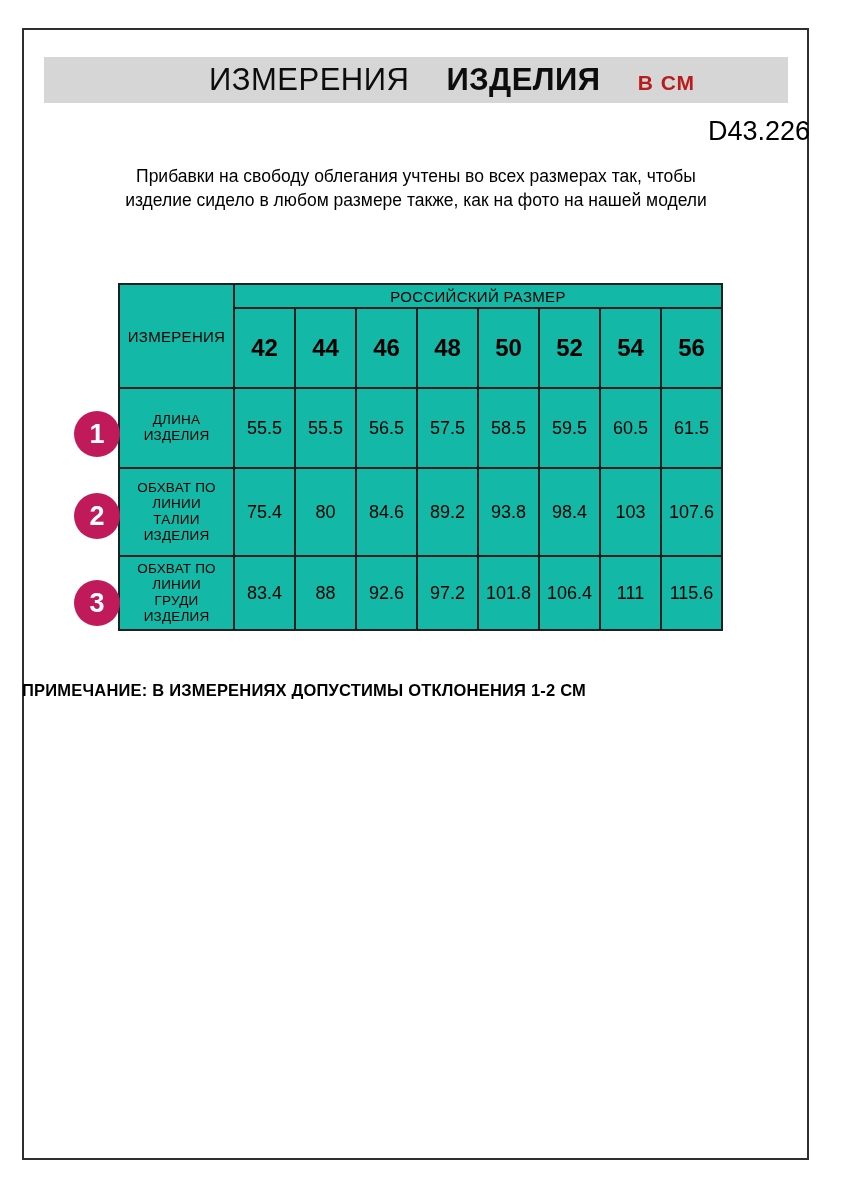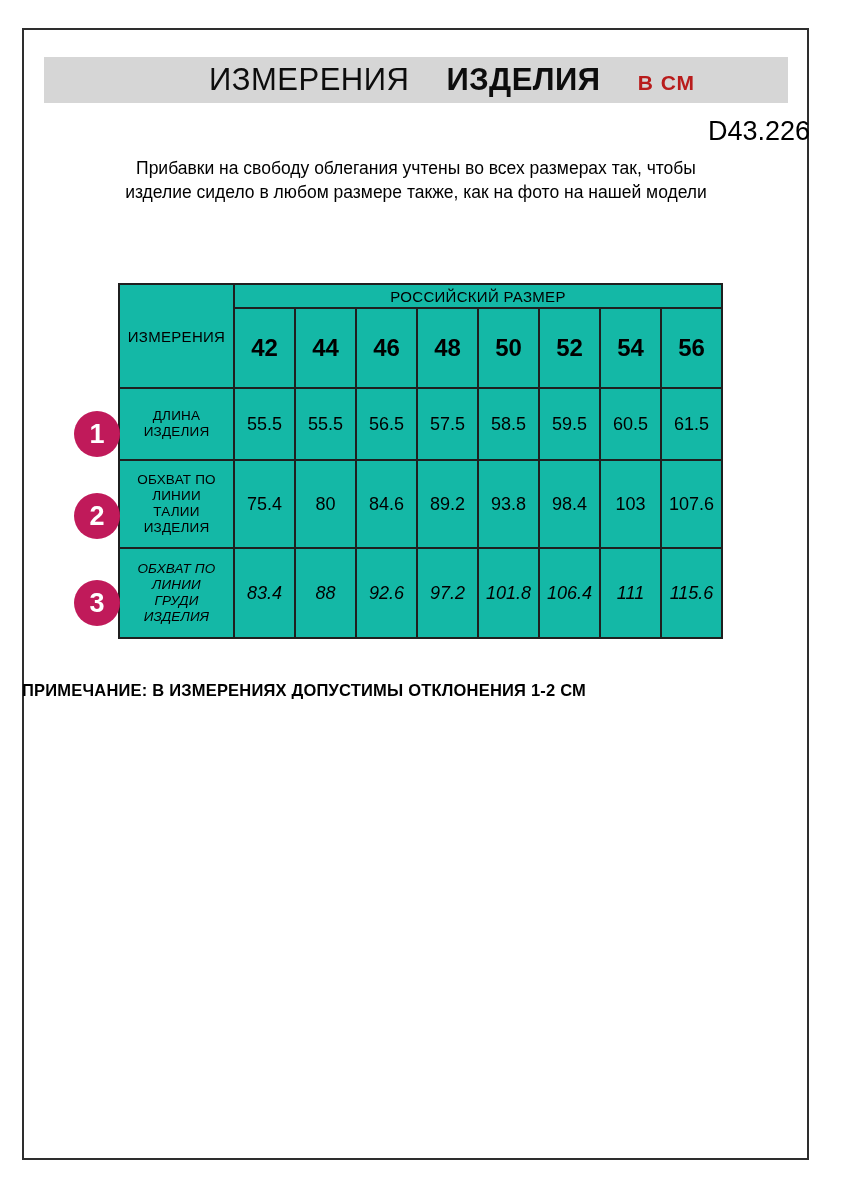--- a/index.html
+++ b/index.html
@@ -73,21 +73,21 @@
   .intro {
     position: absolute;
     left: 22px;
     top: 148px;
     width: 788px;
     text-align: center;
     font-size: 17.5px;
     line-height: 24px;
   }
   .intro p {
-    margin: 8px auto;
+    margin: 16px auto;
     max-width: 612px;
   }
   .intro p + p {
     margin-top: 1px;
   }
   table.size-table {
     position: absolute;
     left: 118px;
     top: 283px;
     border-collapse: collapse;
@@ -96,23 +96,23 @@
   .size-table th, .size-table td {
     border: 2px solid #1f1f1f;
     text-align: center;
     vertical-align: middle;
     padding: 0;
     font-weight: 400;
     background: #14b8a6;
   }
   tr.tr-group { height: 24px; }
   tr.tr-sizes { height: 80px; }
-  tr.tr-data-0 { height: 72px; }
+  tr.tr-data-0 { height: 80px; }
   tr.tr-data-1 { height: 88px; }
-  tr.tr-data-2 { height: 90px; font-style: italic; }
+  tr.tr-data-2 { height: 74px; }
   th.measure-header {
     font-size: 15px;
     letter-spacing: 0.3px;
   }
   th.group-header {
     font-size: 15px;
     letter-spacing: 0.3px;
   }
   th.size-cell {
     font-size: 24px;

